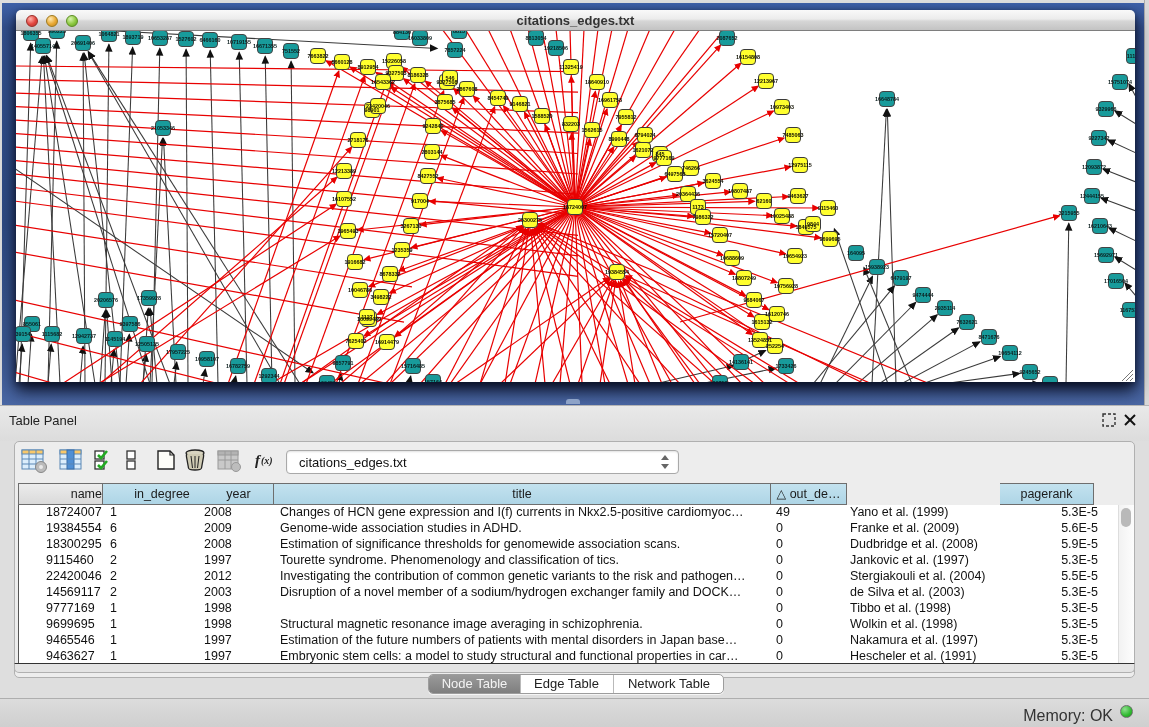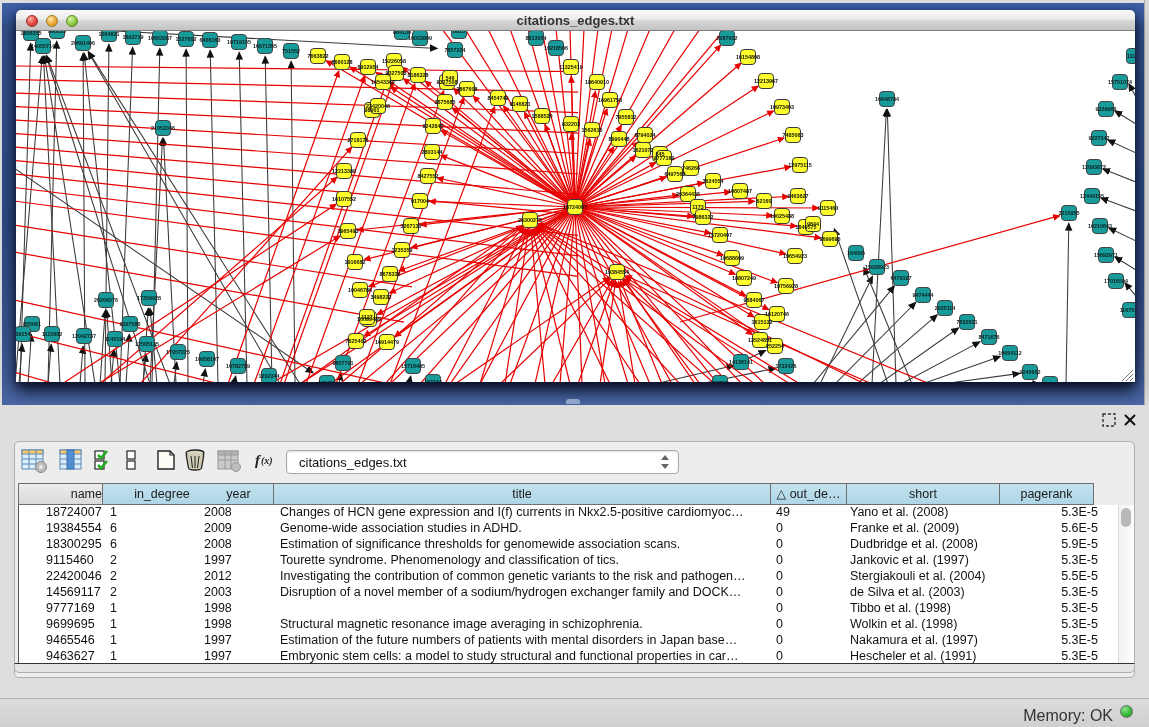--- a/index.html
+++ b/index.html
@@ -557,20 +557,23 @@
         <text x="775" y="348" text-anchor="middle" font-size="5.4" font-weight="bold" fill="#101000" font-family="Liberation Sans, sans-serif">252254</text>
         <text x="575" y="209" text-anchor="middle" font-size="5.4" font-weight="bold" fill="#101000" font-family="Liberation Sans, sans-serif">18724007</text>
       </g>
       <g stroke="#777" stroke-width="1">
         <line x1="1122" y1="381" x2="1133" y2="370"></line>
         <line x1="1126" y1="381" x2="1133" y2="374"></line>
         <line x1="1130" y1="381" x2="1133" y2="378"></line>
       </g>
     </svg>
   <div id="tpanel">
+    <div id="tphead">
+        <span>Table Panel</span>
+      </div>
     <div style="position:absolute;left:566px;top:-6px;width:14px;height:5px;background:#8ea3c8;border-radius:3px 3px 0 0;"></div>
     <svg width="40" height="16" viewBox="0 0 40 16" style="position:absolute;left:1100px;top:7px;">
       <g fill="none" stroke="#333" stroke-width="1.4">
           <rect x="3" y="2" width="12" height="12" stroke-dasharray="3 2"></rect>
         </g>
       <g stroke="#111" stroke-width="2">
           <line x1="25" y1="3" x2="35" y2="13"></line>
           <line x1="35" y1="3" x2="25" y2="13"></line>
         </g>
     </svg>
@@ -620,33 +623,32 @@
             <path d="M7 16 L11 11 L3 11 z" fill="#666"></path>
           </svg>
       </div>
     </div>
     <div class="th" style="left:18px;top:78px;width:85px;background:linear-gradient(180deg,#ececec,#dadada);border-left:1px solid #6e6e6e;text-align:right;">name</div>
   </div>
   <div class="th" style="left:103px;width:119px;">in_degree</div>
   <div class="th" style="left:204px;width:70px;">year</div>
   <div class="th" style="left:274px;width:497px;">title</div>
   <div class="th" style="left:771px;width:76px;">△ out_de…</div>
-  <div class="th" style="left:847px;width:153px;">short</div>
   <div class="th" style="left:1000px;width:94px;">pagerank</div>
   <div style="position:absolute;left:18px;top:505px;width:1100px;height:158px;background:#fff;border-left:1px solid #555;"></div>
   <div style="position:absolute;left:1118px;top:505px;width:16px;height:158px;background:linear-gradient(90deg,#f2f2f2,#fdfdfd);border-left:1px solid #ddd;"></div>
   <div style="position:absolute;left:1121px;top:508px;width:10px;height:19px;background:#b9b9b9;border-radius:5px;"></div>
   <div style="position:absolute;left:14px;top:663px;width:1121px;height:10px;background:#e4e4e4;border:1px solid #b0b0b0;border-top:1px solid #333;border-radius:0 0 5px 5px;"></div>
   <div class="trow" style="top:505px">
 <span class="c0">18724007</span>
       <span class="c1">1</span>
       <span class="c2">2008</span>
       <span class="c3">Changes of HCN gene expression and I(f) currents in Nkx2.5-positive cardiomyoc…</span>
       <span class="c4">49</span>
-      <span class="c5">Yano et al. (2008)</span>
+      <span class="c5">Yano et al. (1999)</span>
       <span class="c6">5.3E-5</span>
     </div>
 <div class="trow" style="top:521px">
 <span class="c0">19384554</span>
       <span class="c1">6</span>
       <span class="c2">2009</span>
       <span class="c3">Genome-wide association studies in ADHD.</span>
       <span class="c4">0</span>
       <span class="c5">Franke et al. (2009)</span>
       <span class="c6">5.6E-5</span>
@@ -715,16 +717,21 @@
     </div>
 <div class="trow" style="top:649px">
 <span class="c0">9463627</span>
       <span class="c1">1</span>
       <span class="c2">1997</span>
       <span class="c3">Embryonic stem cells: a model to study structural and functional properties in car…</span>
       <span class="c4">0</span>
       <span class="c5">Hescheler et al. (1991)</span>
       <span class="c6">5.3E-5</span>
     </div>
+  <div id="tabs">
+    <div style="left:0;width:91px;background:linear-gradient(180deg,#9a9a9a,#7f7f7f);color:#f4f4f4;border-radius:4px 0 0 4px;">Node Table</div>
+    <div style="left:91px;width:92px;border-left:1px solid #b9b9b9;">Edge Table</div>
+    <div style="left:184px;width:111px;border-left:1px solid #b9b9b9;">Network Table</div>
+  </div>
   <div id="status">
       <span class="m">Memory: OK</span>
       <span class="g"></span>
     </div>
 </div>
 </body></html>

